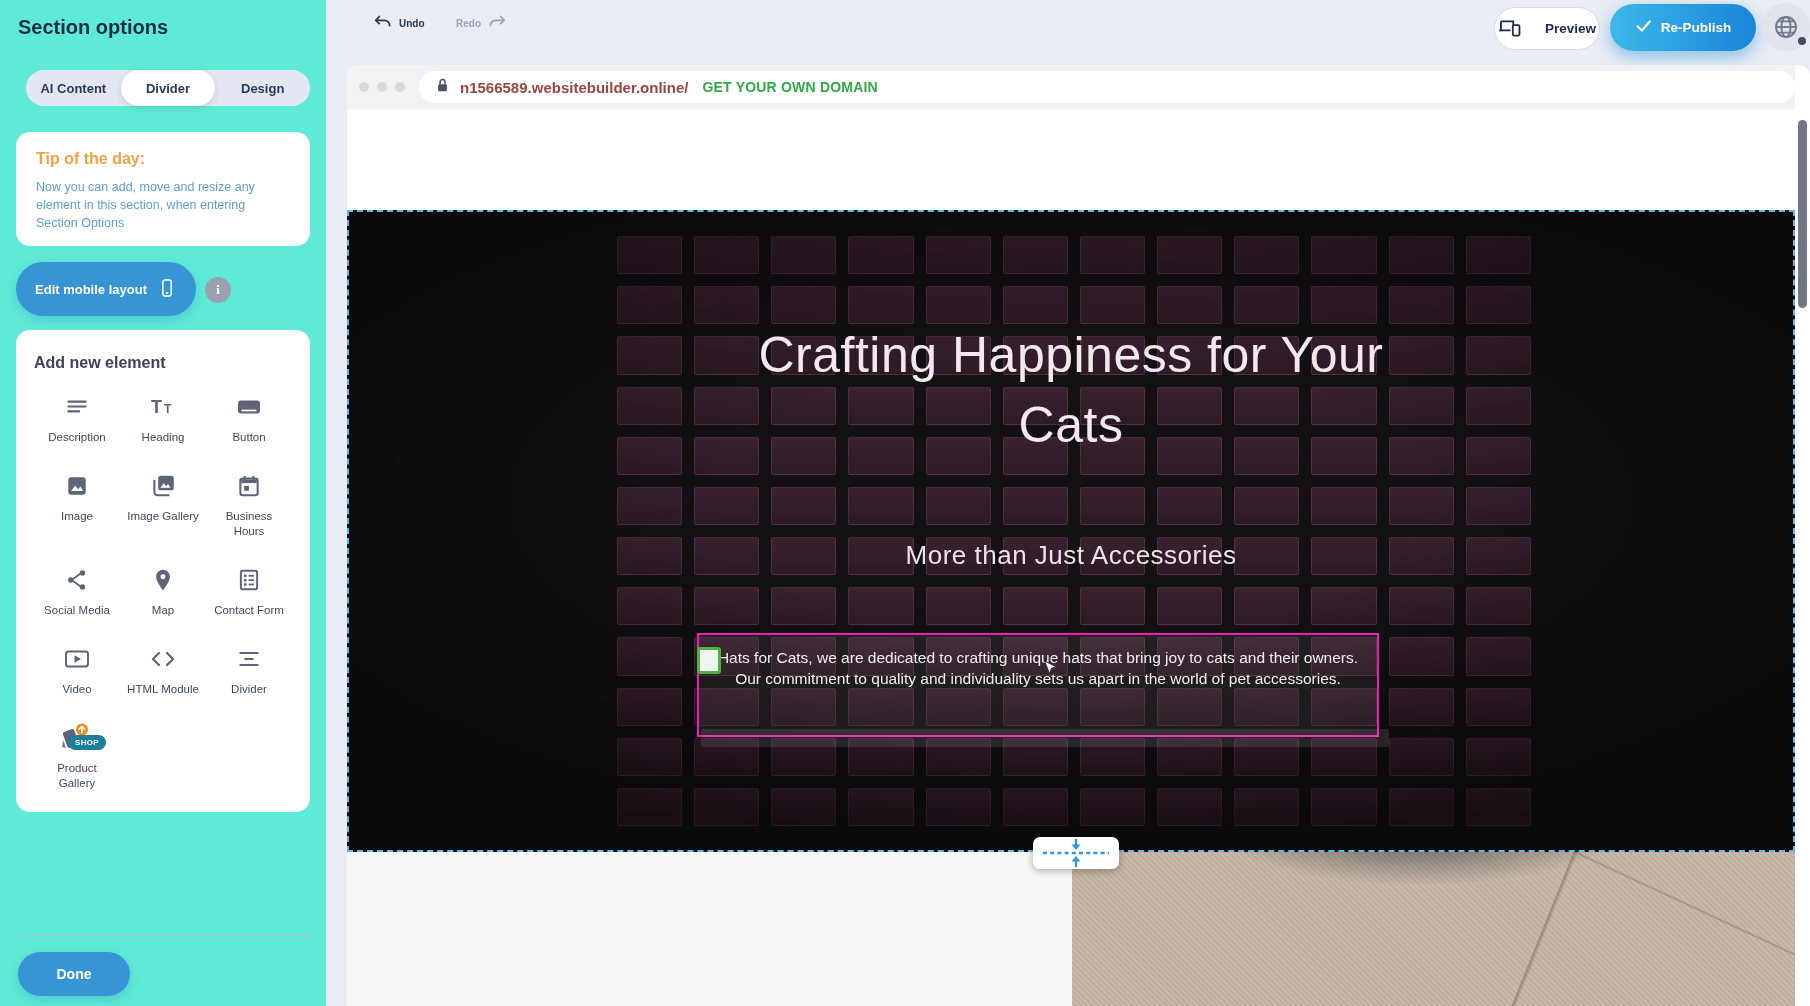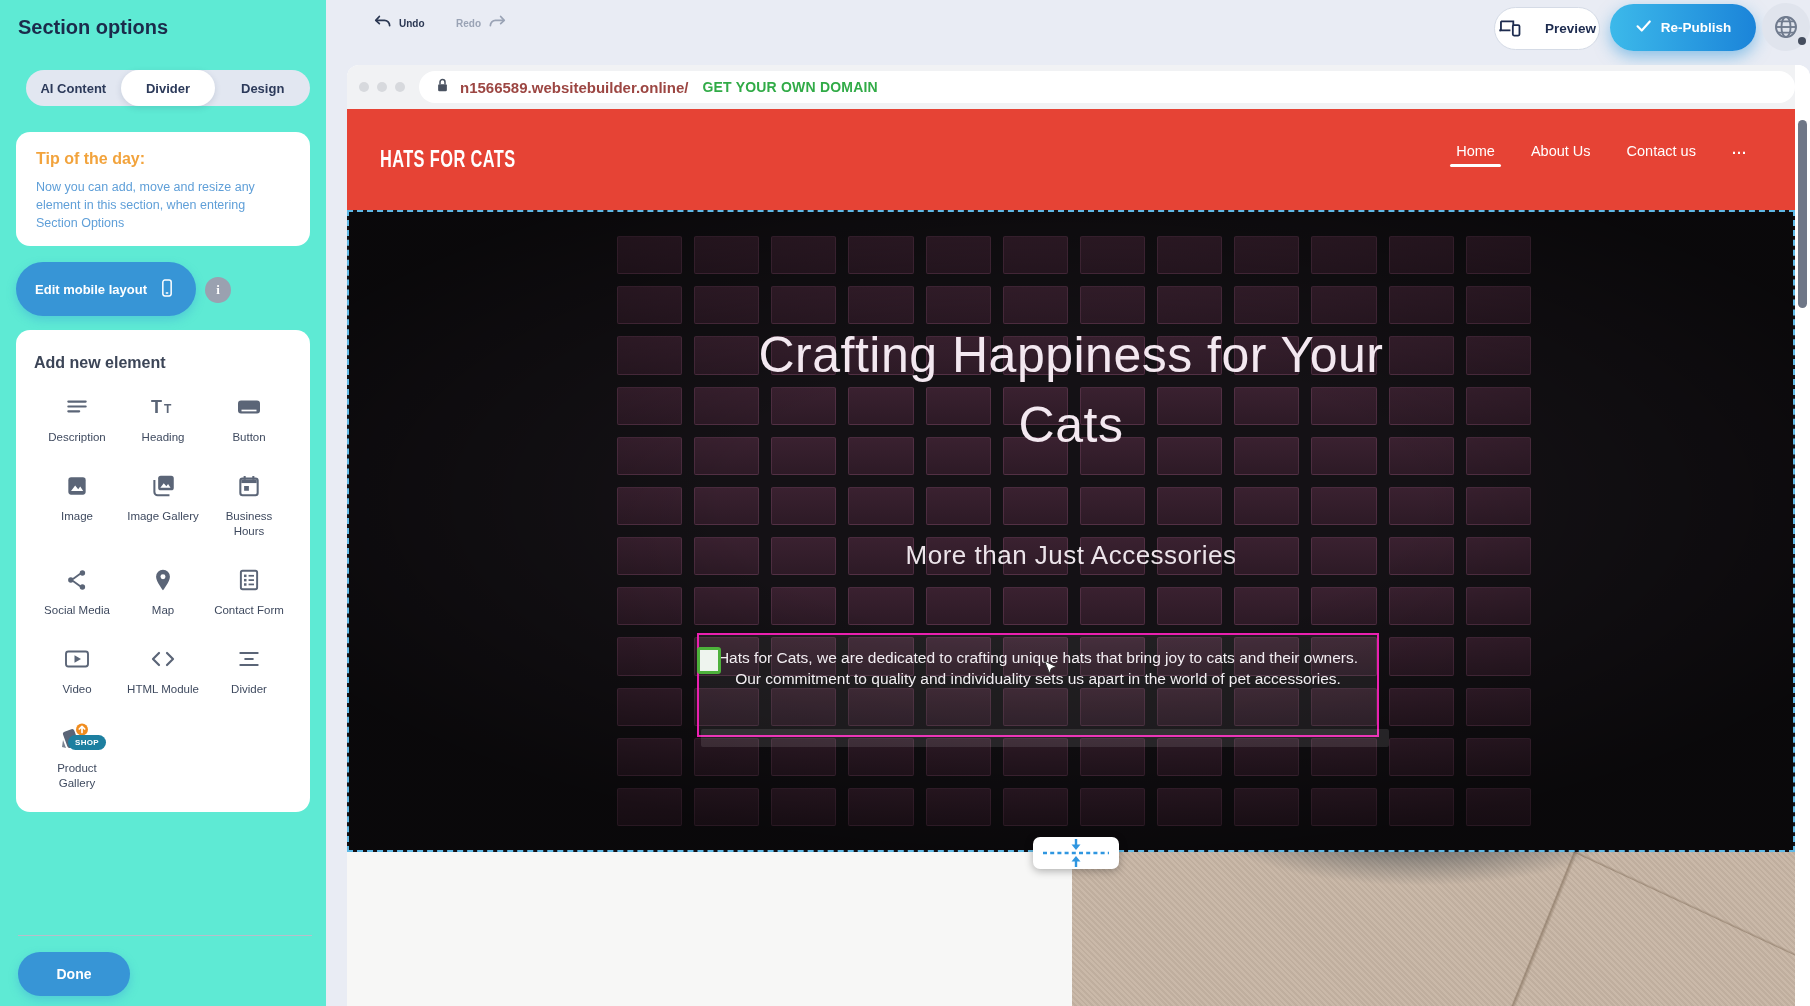--- a/index.html
+++ b/index.html
@@ -350,33 +350,20 @@
           <svg width="15" height="17" viewBox="0 0 24 26">
               <rect x="5" y="11" width="14" height="11" rx="2" fill="#4a5260"></rect>
               <path d="M8 11V7.5a4 4 0 018 0V11" fill="none" stroke="#4a5260" stroke-width="2.4"></path>
             </svg>
         </span>
         <span class="url-text">n1566589.websitebuilder.online/</span>
         <a class="domain-link">GET YOUR OWN DOMAIN</a>
       </div>
     </div>
 
-    <div class="site-header">
-      <div class="logo">HATS FOR CATS</div>
-      <nav class="site-nav">
-
-          <span class="nav-item active"><span>Home</span></span>
-
-          <span class="nav-item"><span>About Us</span></span>
-
-          <span class="nav-item"><span>Contact us</span></span>
-
-          <span class="nav-item more"><span>...</span></span>
-        </nav>
-    </div>
 
     <section class="hero">
       <div class="tile-grid">
           <div class="tile"></div>
           <div class="tile"></div>
           <div class="tile"></div>
           <div class="tile"></div>
           <div class="tile"></div>
           <div class="tile"></div>
           <div class="tile"></div>

